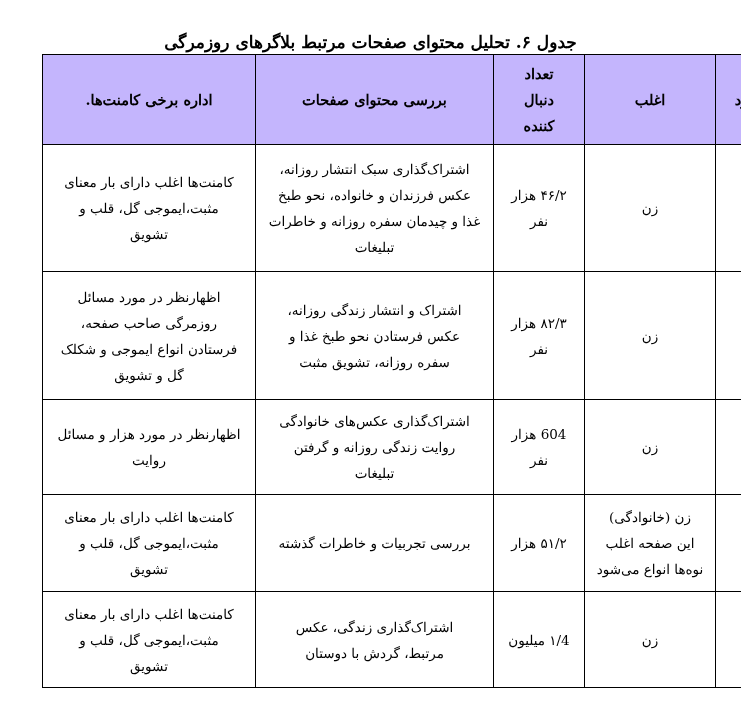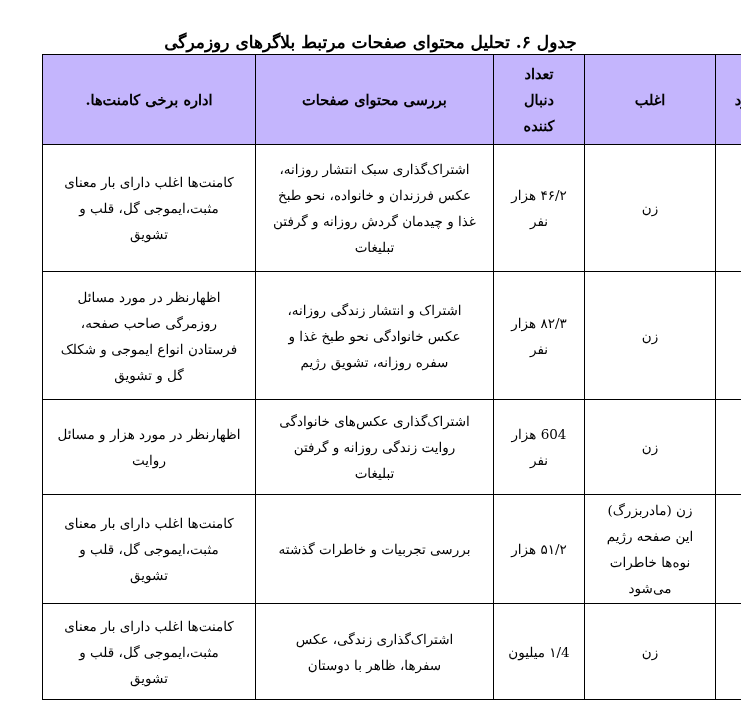--- a/index.html
+++ b/index.html
@@ -49,42 +49,42 @@
       <td>
         <span class="line">زن</span>
       </td>
       <td>
         <span class="line">۴۶/۲ هزار</span>
         <span class="line">نفر</span>
       </td>
       <td>
         <span class="line">اشتراک‌گذاری سبک انتشار روزانه،</span>
         <span class="line">عکس فرزندان و خانواده، نحو طبخ</span>
-        <span class="line">غذا و چیدمان گردش روزانه و گرفتن</span>
+        <span class="line">غذا و چیدمان سفره روزانه و خاطرات</span>
         <span class="line">تبلیغات</span>
       </td>
       <td>
         <span class="line">کامنت‌ها اغلب دارای بار معنای</span>
         <span class="line">مثبت،ایموجی گل، قلب و</span>
         <span class="line">تشویق</span>
       </td>
     </tr>
     <tr class="r2">
       <td class="c-id">۲</td>
       <td>
         <span class="line">زن</span>
       </td>
       <td>
         <span class="line">۸۲/۳ هزار</span>
         <span class="line">نفر</span>
       </td>
       <td>
         <span class="line">اشتراک و انتشار زندگی روزانه،</span>
-        <span class="line">عکس خانوادگی نحو طبخ غذا و</span>
-        <span class="line">سفره روزانه، تشویق رژیم</span>
+        <span class="line">عکس فرستادن نحو طبخ غذا و</span>
+        <span class="line">سفره روزانه، تشویق مثبت</span>
       </td>
       <td>
         <span class="line">اظهارنظر در مورد مسائل</span>
         <span class="line">روزمرگی صاحب صفحه،</span>
         <span class="line">فرستادن انواع ایموجی و شکلک</span>
         <span class="line">گل و تشویق</span>
       </td>
     </tr>
     <tr class="r3">
       <td class="c-id">۳</td>
@@ -101,23 +101,23 @@
         <span class="line">تبلیغات</span>
       </td>
       <td>
         <span class="line">اظهارنظر در مورد هزار و مسائل</span>
         <span class="line">روایت</span>
       </td>
     </tr>
     <tr class="r4">
       <td class="c-id">۴</td>
       <td>
-        <span class="line">زن (مادربزرگ)</span>
-        <span class="line">این صفحه رژیم</span>
-        <span class="line">نوه‌ها خاطرات می‌شود</span>
+        <span class="line">زن (خانوادگی)</span>
+        <span class="line">این صفحه اغلب</span>
+        <span class="line">نوه‌ها انواع می‌شود</span>
       </td>
       <td>
         <span class="line">۵۱/۲ هزار</span>
       </td>
       <td>
         <span class="line">بررسی تجربیات و خاطرات گذشته</span>
       </td>
       <td>
         <span class="line">کامنت‌ها اغلب دارای بار معنای</span>
         <span class="line">مثبت،ایموجی گل، قلب و</span>
@@ -127,21 +127,21 @@
     <tr class="r5">
       <td class="c-id">۵</td>
       <td>
         <span class="line">زن</span>
       </td>
       <td>
         <span class="line">۱/4 میلیون</span>
       </td>
       <td>
         <span class="line">اشتراک‌گذاری زندگی، عکس</span>
-        <span class="line">سفرها، ظاهر با دوستان</span>
+        <span class="line">مرتبط، گردش با دوستان</span>
       </td>
       <td>
         <span class="line">کامنت‌ها اغلب دارای بار معنای</span>
         <span class="line">مثبت،ایموجی گل، قلب و</span>
         <span class="line">تشویق</span>
       </td>
     </tr>
   </tbody>
 </table>
 

